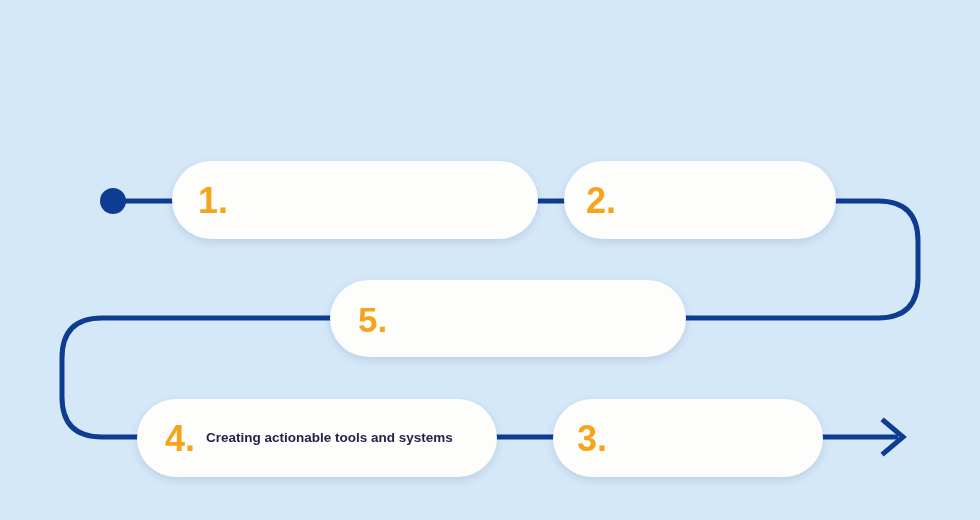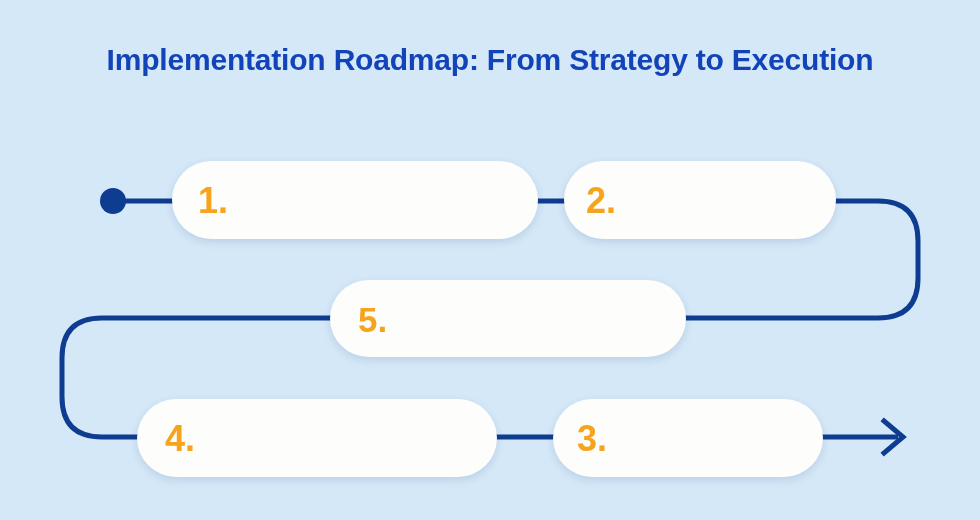--- a/index.html
+++ b/index.html
@@ -59,21 +59,20 @@
   #card-4{left:137px;top:399px;width:360px;height:78px;padding-left:28px;}
   #card-3{left:553px;top:399px;width:270px;height:78px;padding-left:24px;}
 
   #card-5 .num{font-size:35px;}
 </style>
 </head>
 <body>
 
 <div id="stage">
 
-  <div id="title">Implementation Roadmap: From Strategy to Execution</div>
 
   <svg id="connectors" viewBox="0 0 980 520" xmlns="http://www.w3.org/2000/svg">
 
     <circle cx="113" cy="201" r="13" fill="#0d3c91"></circle>
     <line x1="113" y1="201" x2="186" y2="201" stroke="#0d3c91" stroke-width="5"></line>
 
     <line x1="528" y1="201" x2="576" y2="201" stroke="#0d3c91" stroke-width="5"></line>
 
     <path d="M 826 201 L 878 201 Q 918 201 918 241 L 918 278 Q 918 318 878 318 L 676 318" fill="none" stroke="#0d3c91" stroke-width="5"></path>
 
@@ -92,19 +91,20 @@
   <div class="card" id="card-2">
     <span class="num">2.</span>
   </div>
 
   <div class="card" id="card-5">
     <span class="num">5.</span>
   </div>
 
   <div class="card" id="card-4">
     <span class="num">4.</span>
+    <span class="txt">Creating actionable tools and systems</span>
   </div>
 
   <div class="card" id="card-3">
     <span class="num">3.</span>
   </div>
 
 </div>
 
 </body></html>

